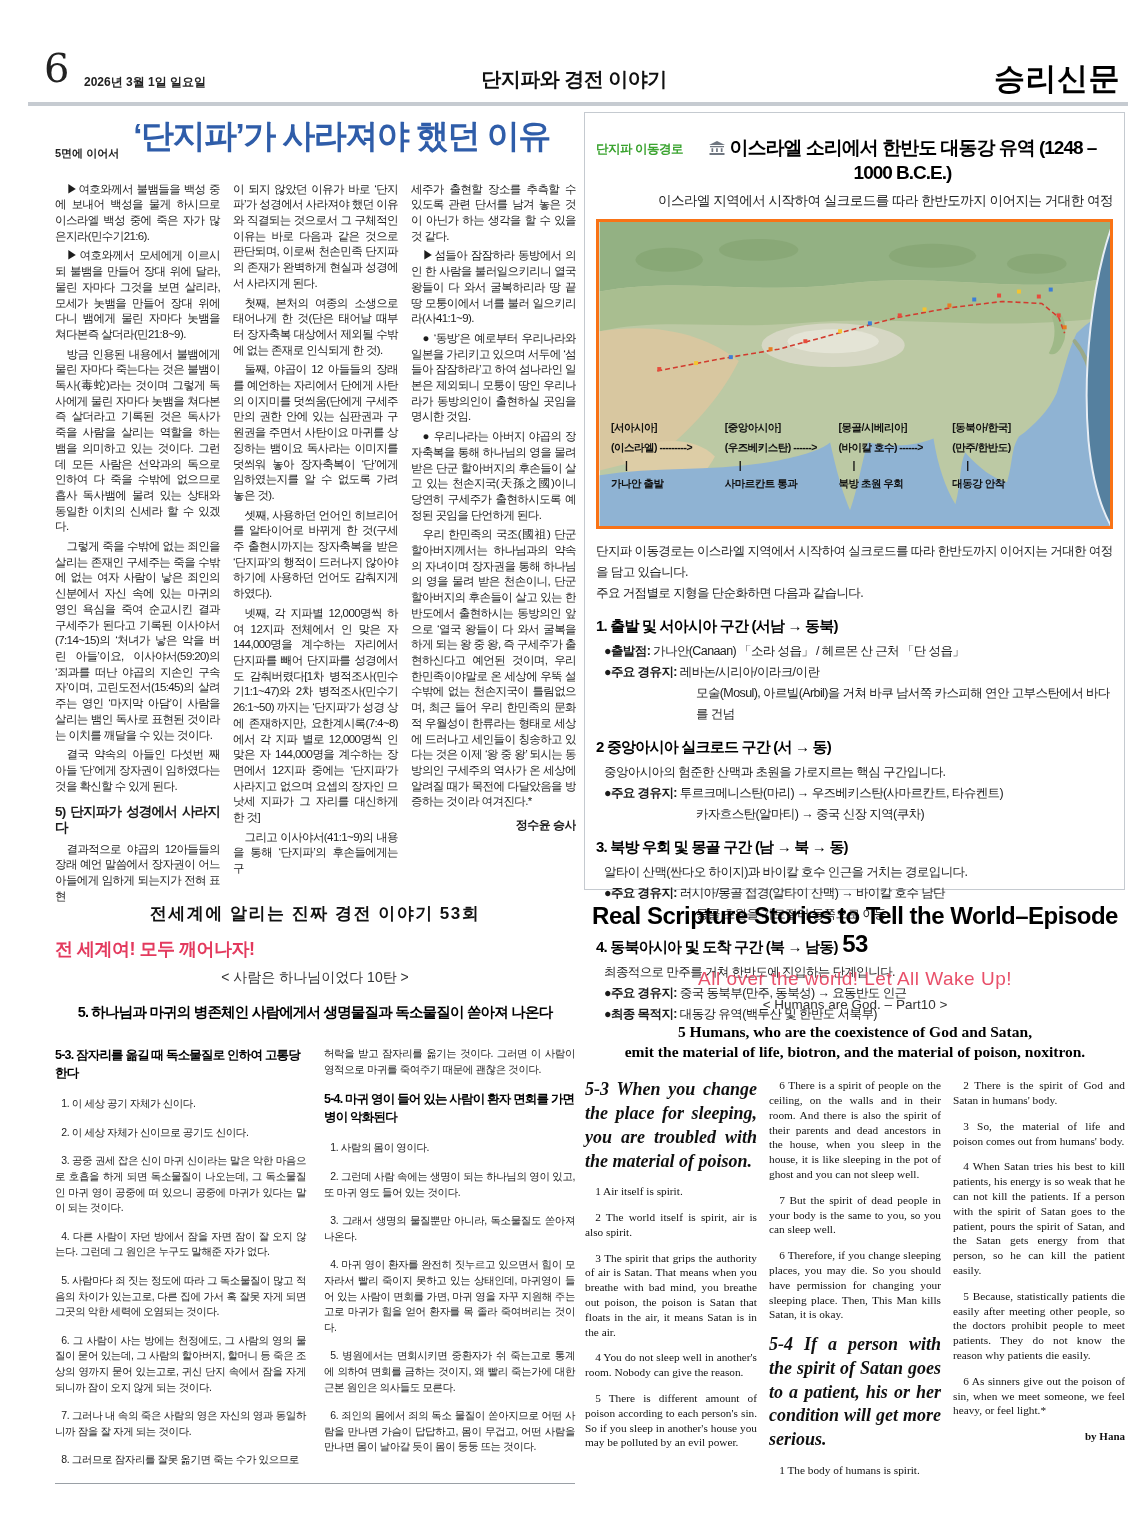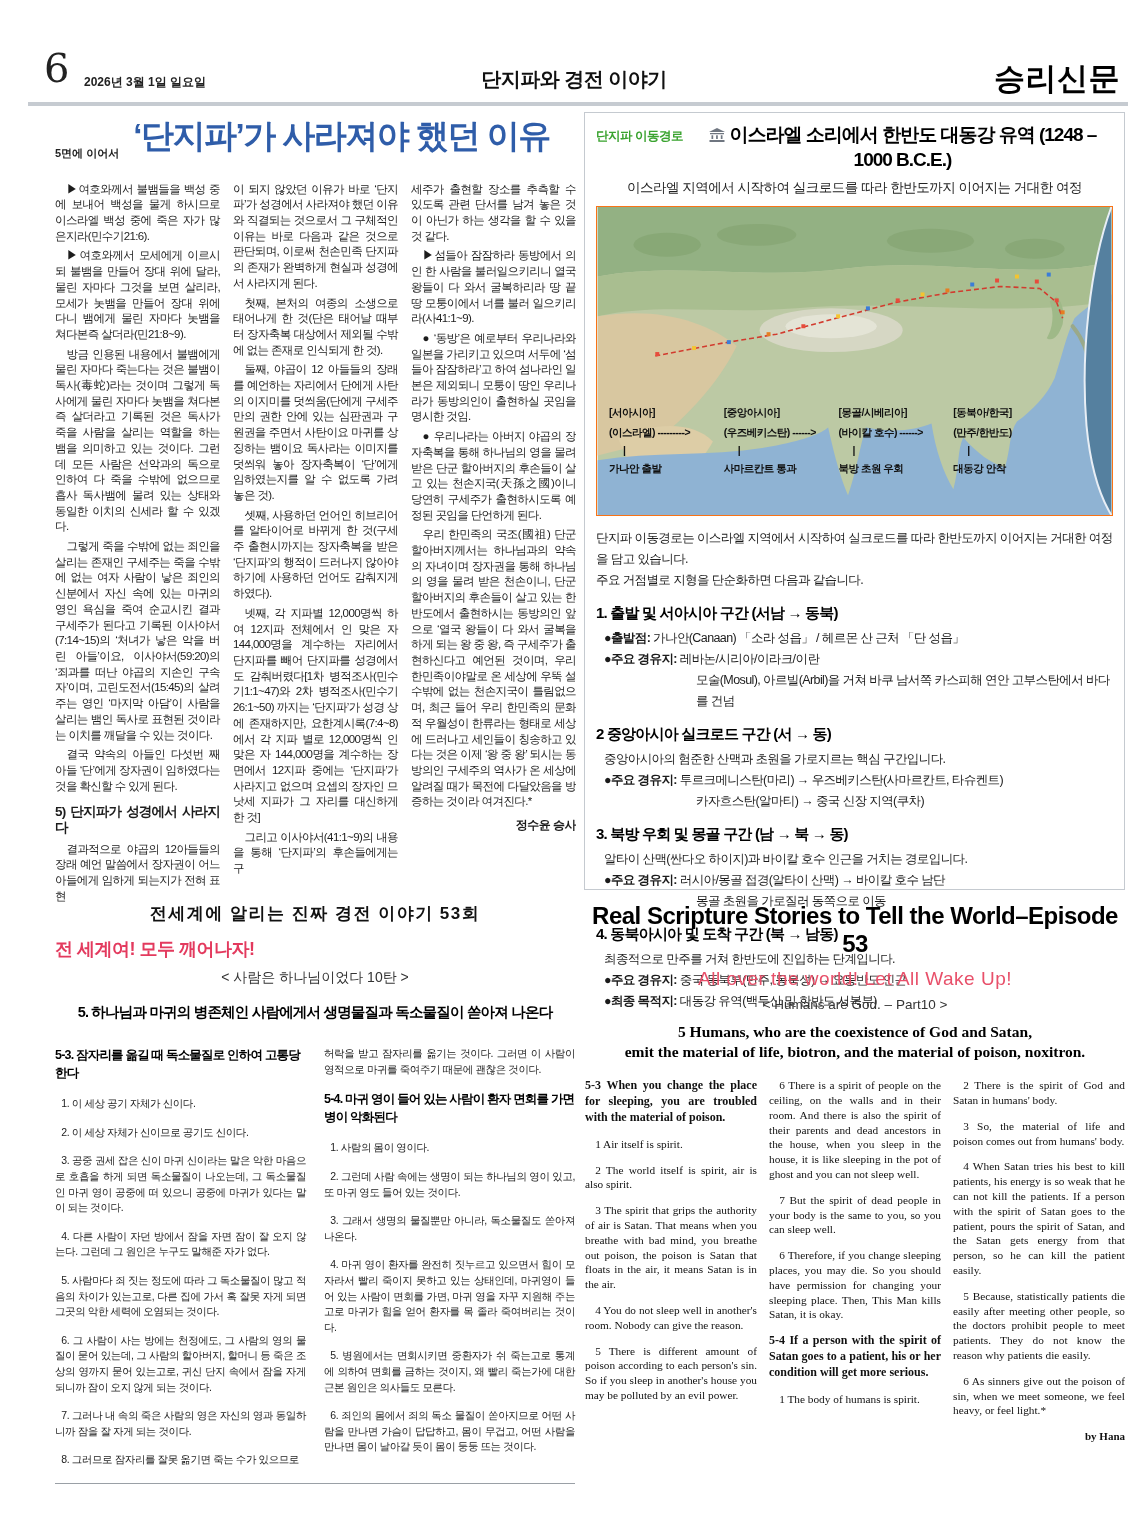--- a/index.html
+++ b/index.html
@@ -26,29 +26,29 @@
   .cols-flow{display:flex;gap:13px;margin-top:26px;height:720px;overflow:hidden;}
   .cols-flow .col{width:165px;font-size:11.5px;line-height:15.7px;letter-spacing:-0.6px;
     text-align:justify;color:#1c1c1c;}
   .cols-flow .col p{margin:0 0 4px;text-indent:1em;}
   .cols-flow .col.cont p:first-child{text-indent:0;}
   .subhead-k{font-size:13.5px;font-weight:800;letter-spacing:-0.8px;margin:10px 0 6px;}
   .lead-byline{text-align:right;font-weight:800;font-size:12px;margin-top:8px;letter-spacing:-0.5px;}
 
   
   .route-box{position:absolute;left:584px;top:112px;width:541px;height:778px;
-    border:1px solid #c5cad0;box-sizing:border-box;padding:10px 11px;background:#fff;}
+    border:1px solid #c5cad0;box-sizing:border-box;padding:23px 11px;background:#fff;}
   .rb-header{position:relative;min-height:30px;}
   .rb-tag{position:absolute;left:0;top:5px;font-size:12.5px;font-weight:800;
     letter-spacing:-0.5px;color:#3aa32f;}
   .rb-title{margin:0 0 0 96px;text-align:center;font-size:19px;font-weight:800;
     letter-spacing:-1px;color:#000;line-height:1.25;}
   .rb-title .temple{display:inline-block;vertical-align:-1px;margin-right:5px;}
-  .rb-subtitle{text-align:center;font-size:13.5px;letter-spacing:-0.5px;color:#222;margin-top:7px;}
-  .map{position:relative;width:517px;height:310px;margin-top:9px;border:1px solid #f97316;
+  .rb-subtitle{text-align:right;font-size:13.5px;letter-spacing:-0.5px;color:#222;margin-top:7px;}
+  .map{position:relative;width:517px;height:310px;margin-top:9px;border:3px solid #f97316;
     box-sizing:border-box;overflow:hidden;}
   .map svg{display:block;}
   .map-overlay{position:absolute;left:12px;right:44px;top:198px;display:flex;}
   .ov-col{flex:1;font-size:10.5px;font-weight:700;color:#101010;letter-spacing:-0.5px;
     white-space:nowrap;}
   .ov-col div{margin-bottom:4px;line-height:1.35;}
   .ov-region{font-size:10.5px;}
   .ov-route{margin-top:6px;}
   .ov-pipe{margin-left:14px;}
   .rb-desc{margin-top:12px;font-size:12.5px;line-height:1.7;letter-spacing:-0.6px;
@@ -81,21 +81,21 @@
   .e-t1{margin:0;text-align:center;font-size:24px;font-weight:800;letter-spacing:-0.5px;color:#000;}
   .e-t2{margin:10px 0 0;text-align:center;font-size:19px;font-weight:500;
     letter-spacing:0.5px;color:#e8506a;}
   .e-t3{margin:7px 0 0;text-align:center;font-size:13.5px;color:#333;}
   .e-t4{margin:10px 0 0;text-align:center;font-family:"Liberation Serif",serif;
     font-size:15.5px;font-weight:700;color:#000;white-space:pre-line;line-height:1.3;}
   .e-cols{display:flex;gap:12px;margin-top:16px;}
   .e-col{width:172px;font-family:"Liberation Serif",serif;font-size:11.3px;
     line-height:14.8px;text-align:justify;color:#111;}
   .e-col p{margin:0 0 11px;text-indent:0.9em;}
-  .e-head{font-size:12px;font-weight:700;line-height:1.32;
+  .e-head{font-size:18px;font-weight:700;font-style:italic;line-height:1.32;
     margin-bottom:11px;}
   .e-byline{text-align:right;font-weight:700;font-size:11px;margin-top:4px;}
 </style>
 </head>
 <body>
 
 <div class="page-num">6</div>
 <div class="hdr-date">2026년 3월 1일 일요일</div>
 <div class="hdr-center">단지파와 경전 이야기</div>
 <div class="masthead">승리신문</div>

